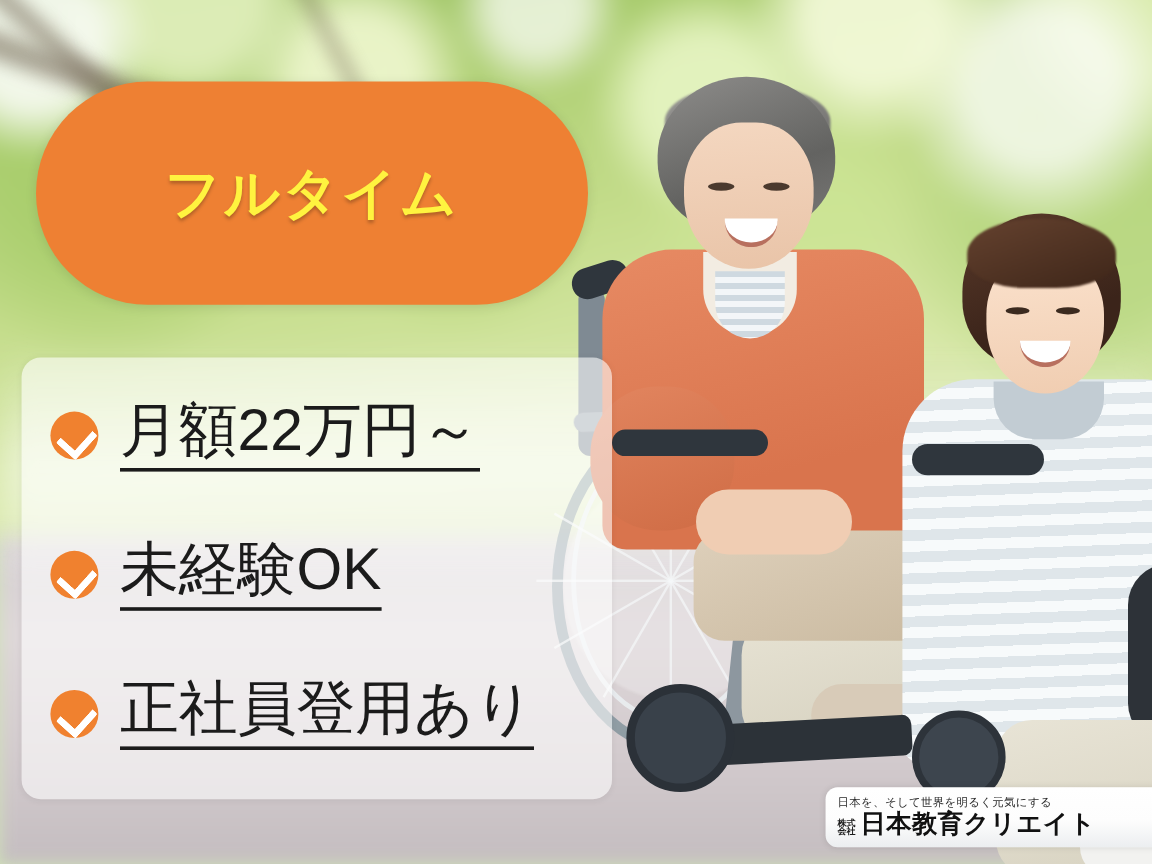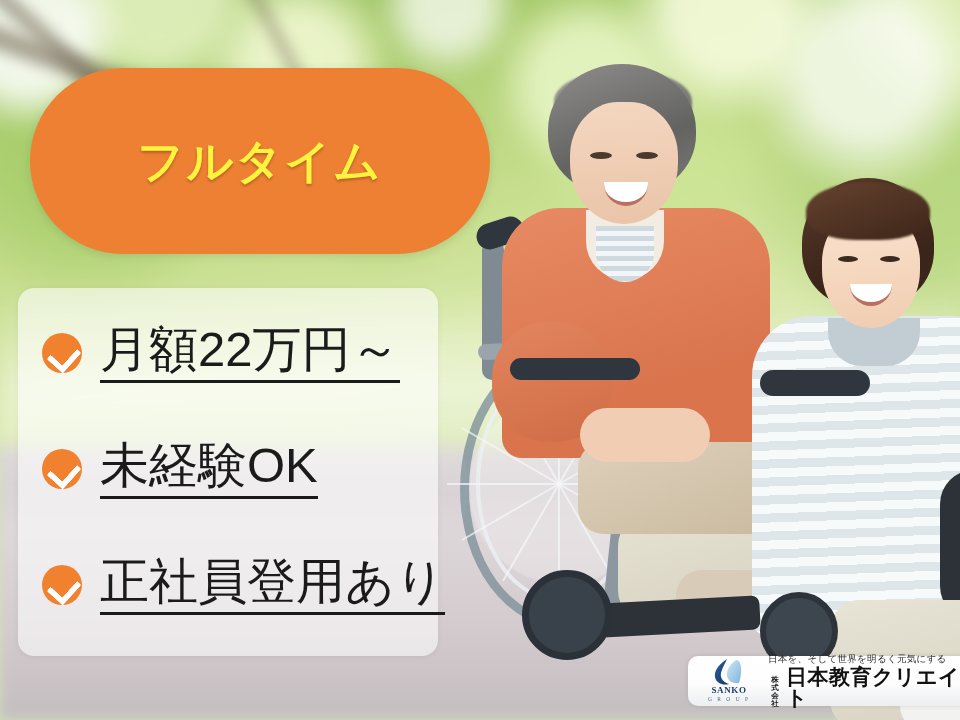--- a/index.html
+++ b/index.html
@@ -127,21 +127,21 @@
     text-shadow:0 2px 3px rgba(0,0,0,.22);
   }
   .badge-type{
     color:#fff33f;font-size:46px;font-weight:700;letter-spacing:2px;
     line-height:1;margin:16px;
     text-shadow:0 2px 3px rgba(0,0,0,.25);
   }
 
   
   .features{
-    position:absolute;left:18px;top:288px;width:420px;height:368px;
+    position:absolute;left:18px;top:298px;width:492px;height:368px;
     background:rgba(255,255,255,.58);
     border-radius:16px;
     box-shadow:0 1px 6px rgba(0,0,0,.06);
   }
   .feature-row{
     position:absolute;left:24px;display:flex;align-items:center;gap:18px;
   }
   .feature-row.r1{top:36px;}
   .feature-row.r2{top:152px;}
   .feature-row.r3{top:268px;}
@@ -262,40 +262,20 @@
     </div>
 
     <div class="feature-row r2">
       <span class="check"></span>
       <span class="feature-text">未経験OK</span>
     </div>
 
   </div>
 
   <div class="logobar">
-    <div class="sanko">
-      <span class="sanko-mark">
-        <svg viewBox="0 0 36 28" width="36" height="28" aria-hidden="true">
-          <defs>
-            <linearGradient id="sg1" x1="0" y1="0" x2="1" y2="1">
-              <stop offset="0%" stop-color="#2b5f9e"></stop>
-              <stop offset="100%" stop-color="#16365f"></stop>
-            </linearGradient>
-            <linearGradient id="sg2" x1="0" y1="0" x2="1" y2="1">
-              <stop offset="0%" stop-color="#cfe6f6"></stop>
-              <stop offset="100%" stop-color="#7fb6dd"></stop>
-            </linearGradient>
-          </defs>
-          <path d="M16 1 C7 7 3 13 4 19 C5 25 12 28 18 26 C12 24 9 20 10 15 C11 10 14 6 16 1 Z" fill="url(#sg1)"></path>
-          <path d="M25 2 C18 7 15 13 16 18 C17 23 22 26 28 25 C30 19 31 11 29 5 C28 3 27 2 25 2 Z" fill="url(#sg2)"></path>
-        </svg>
-      </span>
-      <span class="sanko-name">SANKO</span>
-      <span class="sanko-sub">G R O U P</span>
-    </div>
     <div class="corp">
       <div class="corp-tag">日本を、そして世界を明るく元気にする</div>
       <div class="corp-line">
         <span class="corp-kk">
           <span>株式</span><br>
           <span>会社</span>
         </span>
         <span class="corp-name">日本教育クリエイト</span>
       </div>
     </div>

